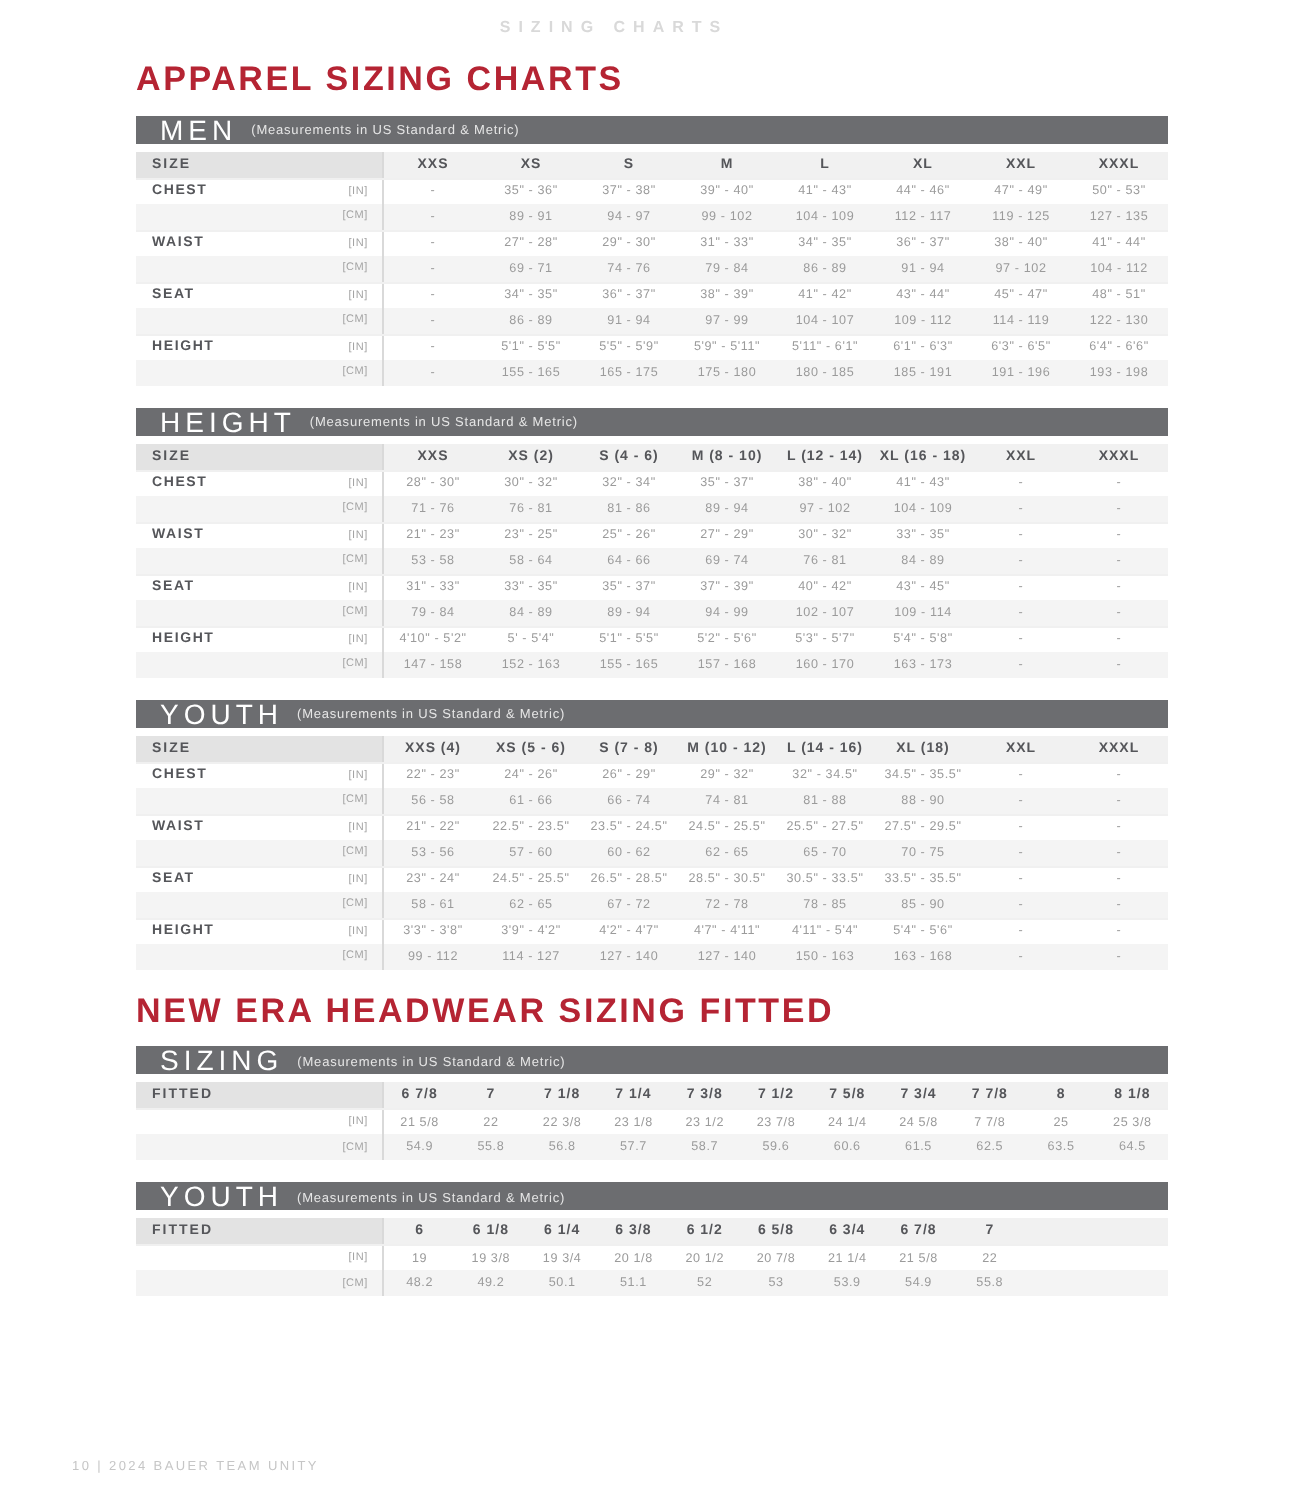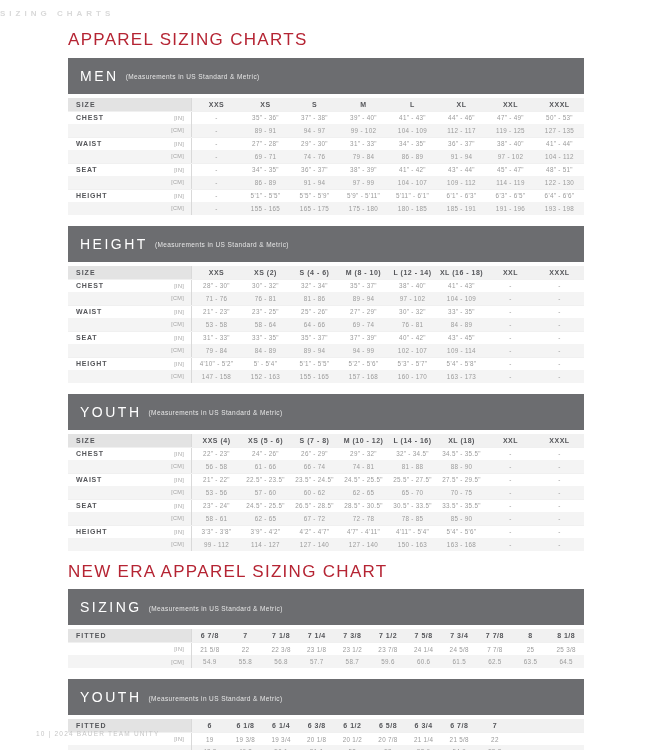--- a/index.html
+++ b/index.html
@@ -9,35 +9,35 @@
   *{box-sizing:border-box;margin:0;padding:0;}
   html,body{background:#fff;}
   body{
     width:650px;height:750px;
     font-family:"Liberation Sans", sans-serif;
     position:relative;overflow:hidden;
     -webkit-font-smoothing:antialiased;
   }
   .top-label{
     position:absolute;top:9px;left:0;width:602px;
-    text-align:left;font-size:8px;font-weight:bold;
-    letter-spacing:4px;color:#d9d9d9;
+    text-align:center;font-size:8px;font-weight:bold;
+    letter-spacing:4px;color:#d9d9d9;padding-left:12px;
   }
   .content{
     position:absolute;top:30px;left:68px;width:516px;
   }
   .red-heading{
-    font-size:17px;font-weight:normal;letter-spacing:1.3px;
+    font-size:17px;font-weight:bold;letter-spacing:1.3px;
     color:var(--heading-red,#b52433);
     margin:0 0 8px 0;line-height:1.15;
   }
   .red-heading.second{margin-top:5px;}
   .chart-section{margin-bottom:11px;}
   .section-bar{
-    height:36px;background:var(--section-bar-gray,#6c6d70);
+    height:14px;background:var(--section-bar-gray,#6c6d70);
     display:flex;align-items:center;padding-left:12px;
   }
   .section-title{
     color:#fff;font-size:14px;letter-spacing:2.5px;font-weight:normal;
   }
   .section-subtitle{
     color:#e6e6e6;font-size:6.5px;letter-spacing:0.4px;margin-left:7px;
     position:relative;top:1px;
   }
   .table{margin-top:4px;}
@@ -470,21 +470,21 @@
             <div class="cell val-cell">127 - 140</div>
             <div class="cell val-cell">150 - 163</div>
             <div class="cell val-cell">163 - 168</div>
             <div class="cell val-cell">-</div>
             <div class="cell val-cell">-</div>
           </div>
         </div>
       </section>
     </div>
 
-  <h1 class="red-heading second">NEW ERA APPAREL SIZING CHART</h1>
+  <h1 class="red-heading second">NEW ERA HEADWEAR SIZING FITTED</h1>
   <div id="headwear-container">
       <section class="chart-section">
         <div class="section-bar">
           <span class="section-title">SIZING</span>
           <span class="section-subtitle">(Measurements in US Standard &amp; Metric)</span>
         </div>
         <div class="table headwear">
           <div class="row header-row">
             <div class="cell label-cell size-cell">FITTED</div>
             <div class="cell head-cell">6 7/8</div>

